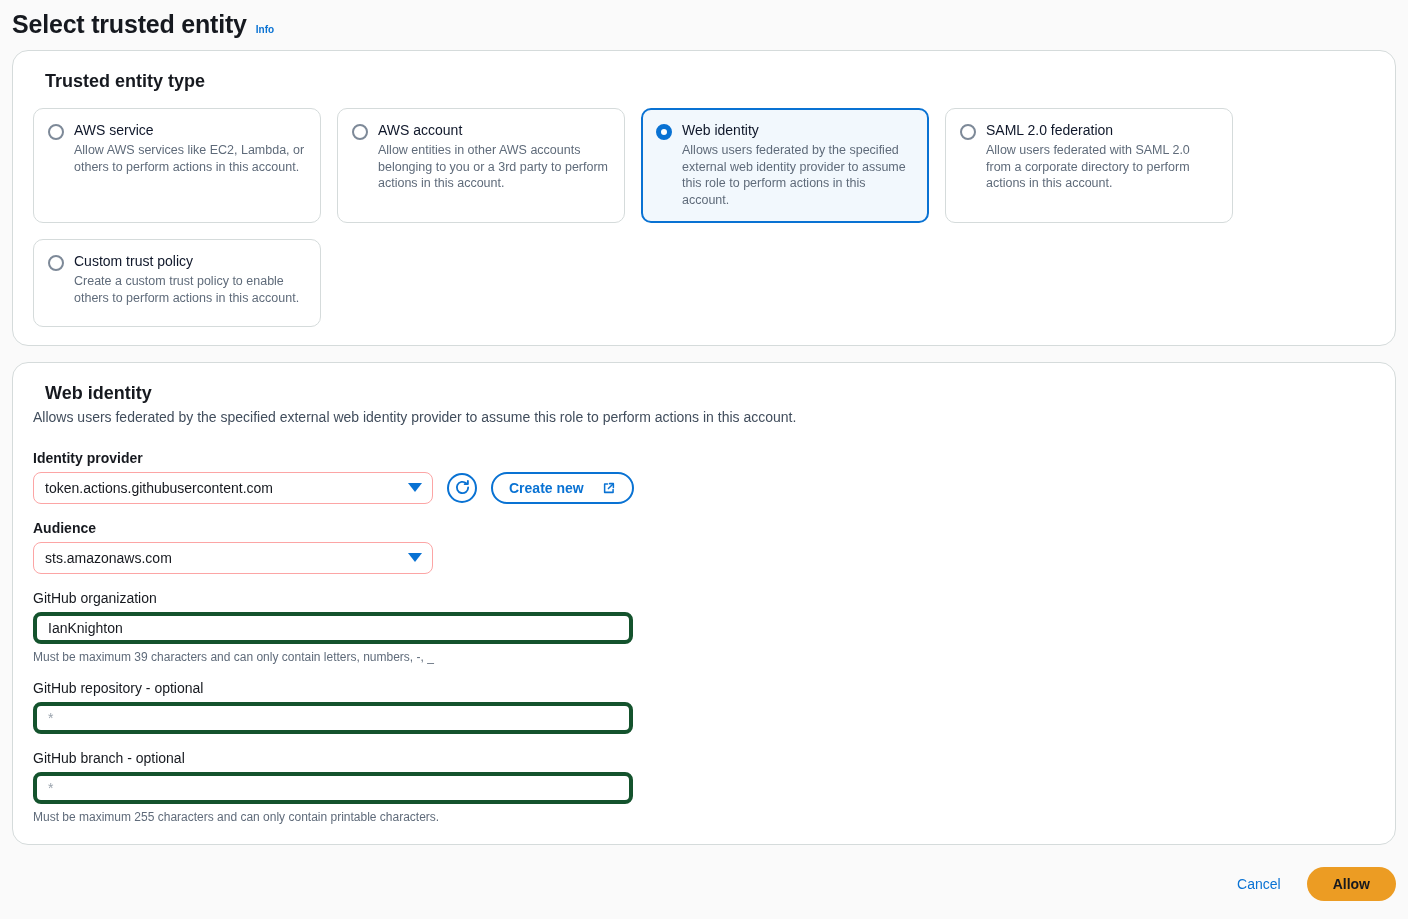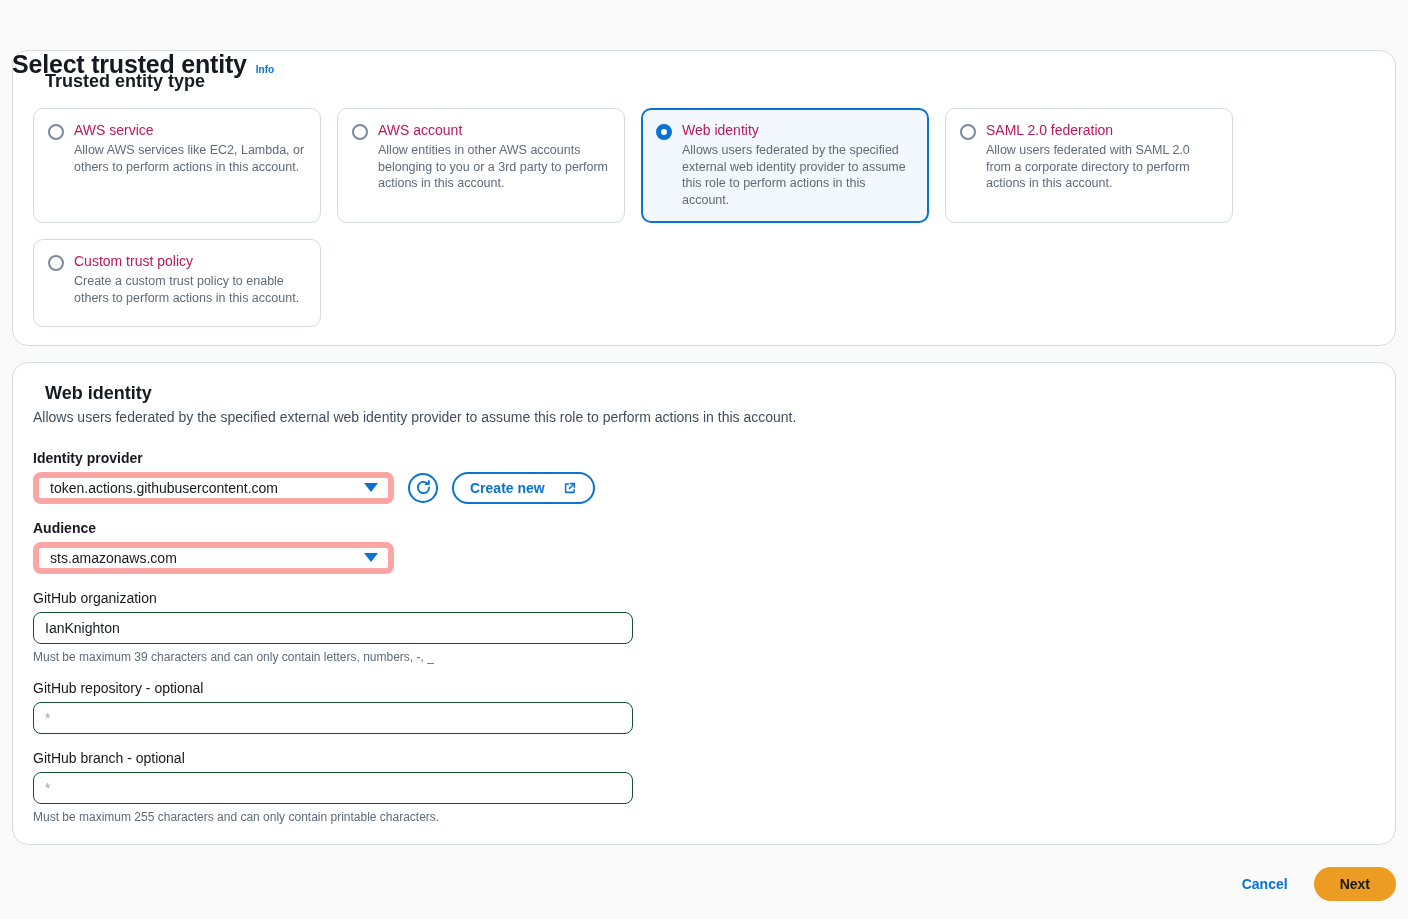--- a/index.html
+++ b/index.html
@@ -21,21 +21,20 @@
     align-items: baseline;
     gap: 9px;
     background: #fafafa;
   }
   .page-title {
     font-size: 25px;
     font-weight: bold;
     letter-spacing: -0.2px;
     color: #16191f;
     line-height: 1;
-    margin-top: 40px;
   }
   .info-link {
     font-size: 10px;
     font-weight: bold;
     color: #0972d3;
     cursor: pointer;
   }
 
   
   .panel {
@@ -89,21 +88,21 @@
     flex: 0 0 auto;
     margin-top: 3px;
   }
   .tile.selected .radio {
     border: 5px solid #0972d3;
     background: #ffffff;
   }
   .tile-body { flex: 1 1 auto; }
   .tile-title {
     font-size: 14px;
-    color: #be185d;
+    color: #0f172a;
     line-height: 1.35;
     margin-bottom: 2px;
   }
   .tile-desc {
     font-size: 12.5px;
     color: #5f6b7a;
     line-height: 1.33;
   }
 
   
@@ -119,23 +118,23 @@
   .label .opt { font-weight: normal; }
   .hint {
     font-size: 12px;
     color: #5f6b7a;
     margin-top: 6px;
   }
 
   .row { display: flex; align-items: center; gap: 14px; }
 
   .select {
-    width: 361px;
+    width: 400px;
     height: 32px;
-    border: 6px solid #fca5a5;
+    border: 1px solid #fca5a5;
     border-radius: 8px;
     background: #fff;
     display: flex;
     align-items: center;
     padding: 0 10px 0 11px;
     cursor: pointer;
   }
   .select .val {
     flex: 1 1 auto;
     font-size: 14px;
@@ -172,21 +171,21 @@
     display: flex;
     align-items: center;
     gap: 18px;
     cursor: pointer;
     font-family: "Liberation Sans", sans-serif;
   }
 
   .text-input {
     width: 600px;
     height: 32px;
-    border: 1px solid #14532d;
+    border: 4px solid #14532d;
     border-radius: 8px;
     background: #fff;
     padding: 0 11px;
     font-size: 14px;
     color: #16191f;
     font-family: "Liberation Sans", sans-serif;
     outline: none;
   }
   .text-input::placeholder { color: #9aa3ad; }
 
@@ -196,21 +195,21 @@
     right: 12px;
     bottom: 18px;
     display: flex;
     align-items: center;
     gap: 22px;
   }
   .btn-link {
     background: none; border: none;
     color: #0972d3;
     font-size: 14px;
-    font-weight: bold;
+    font-weight: normal;
     cursor: pointer;
     padding: 6px 4px;
     font-family: "Liberation Sans", sans-serif;
   }
   .btn-primary {
     background: #ec9c23;
     border: none;
     border-radius: 18px;
     color: #16191f;
     font-size: 14px;
@@ -332,16 +331,16 @@
         <span class="label normal"><span>GitHub branch - </span><span class="opt">optional</span></span>
         <input class="text-input" type="text" placeholder="*" style="">
         <div class="hint">Must be maximum 255 characters and can only contain printable characters.</div>
       </div>
 
     </div>
   </div>
 
   <div class="footer">
     <button class="btn-link">Cancel</button>
-    <button class="btn-primary">Next</button>
+    <button class="btn-primary">Allow</button>
   </div>
 
 </div>
 
 </body></html>

